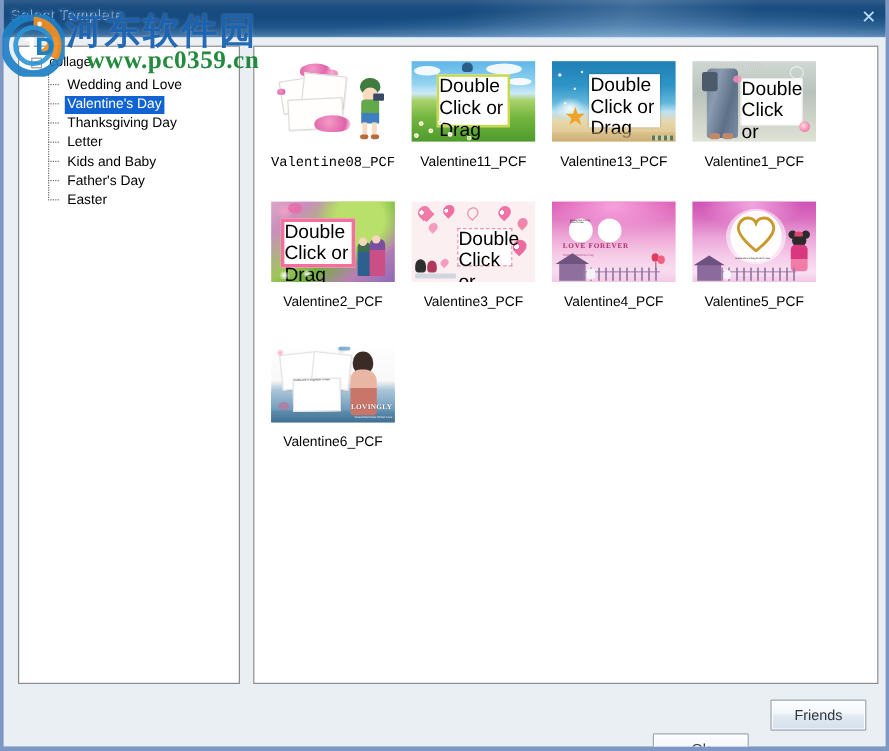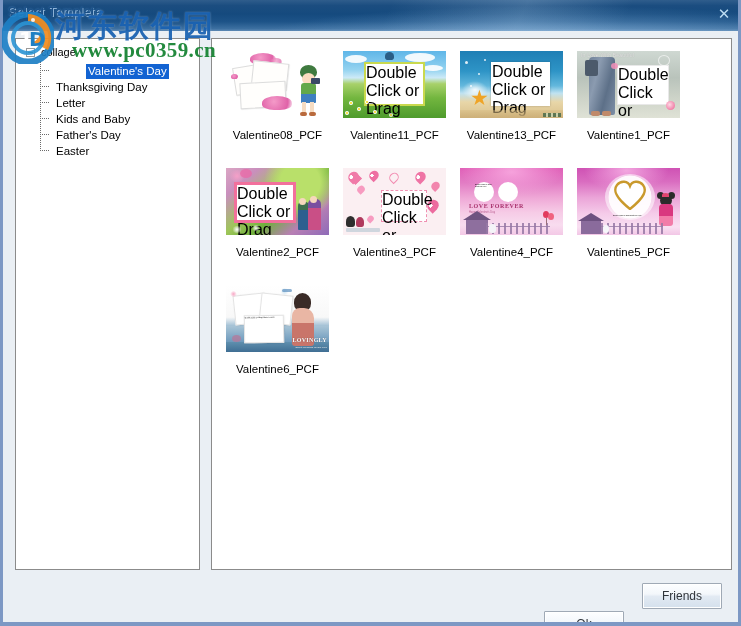--- a/index.html
+++ b/index.html
@@ -150,21 +150,20 @@
   .tree-item span.lbl {
     font-size: 11.5px;
     color: #000;
     padding: 0 2px;
     display: inline-block;
     line-height: 15px;
   }
   .tree-item.selected span.lbl {
     background: #1263d2;
     color: #ffffff;
-    margin-left: 32px;
   }
 
   
   #thumb-panel {
     position: absolute;
     left: 208px; top: 38px;
     width: 521px;
     height: 532px;
     background: #ffffff;
     border: 1px solid #8b8b8b;
@@ -593,20 +592,23 @@
     <div id="close-btn">✕</div>
   </div>
 
   <div id="tree-panel">
     <div id="tree-inner">
       <div class="tree-root">
         <span class="expander"></span>
         <span class="tree-root-label">collage</span>
       </div>
       <div id="tree-children">
+        <div class="tree-item">
+          <span class="lbl">Wedding and Love</span>
+        </div>
         <div class="tree-item selected">
           <span class="lbl">Valentine's Day</span>
         </div>
         <div class="tree-item">
           <span class="lbl">Thanksgiving Day</span>
         </div>
         <div class="tree-item">
           <span class="lbl">Letter</span>
         </div>
         <div class="tree-item">
@@ -618,21 +620,21 @@
         <div class="tree-item">
           <span class="lbl">Easter</span>
         </div>
       </div>
     </div>
   </div>
 
   <div id="thumb-panel">
     <div id="thumb-grid">
 
-      <div class="thumb-cell" style="left:5px; top:0;">
+      <div class="thumb-cell" style="left:5px; top:0;font-family:Liberation Mono, monospace;">
         <div class="thumb-img t1">
           <div class="butterfly" style="left:24px;top:2px;width:26px;height:12px;"></div>
           <div class="butterfly" style="left:44px;top:7px;width:12px;height:7px;opacity:.7"></div>
           <div class="card" style="left:8px;top:14px;width:36px;height:26px;transform:rotate(-9deg);"></div>
           <div class="card" style="left:26px;top:11px;width:34px;height:25px;transform:rotate(6deg);"></div>
           <div class="card" style="left:14px;top:31px;width:44px;height:24px;transform:rotate(-3deg);"></div>
           <div class="butterfly" style="left:36px;top:45px;width:30px;height:14px;"></div>
           <div class="butterfly" style="left:5px;top:23px;width:7px;height:5px;"></div>
           <div style="position:absolute;left:72px;top:14px;width:22px;height:52px;">
             <div style="position:absolute;left:2px;top:0;width:17px;height:14px;border-radius:50% 50% 45% 45%;background:#3f7a3f;"></div>

